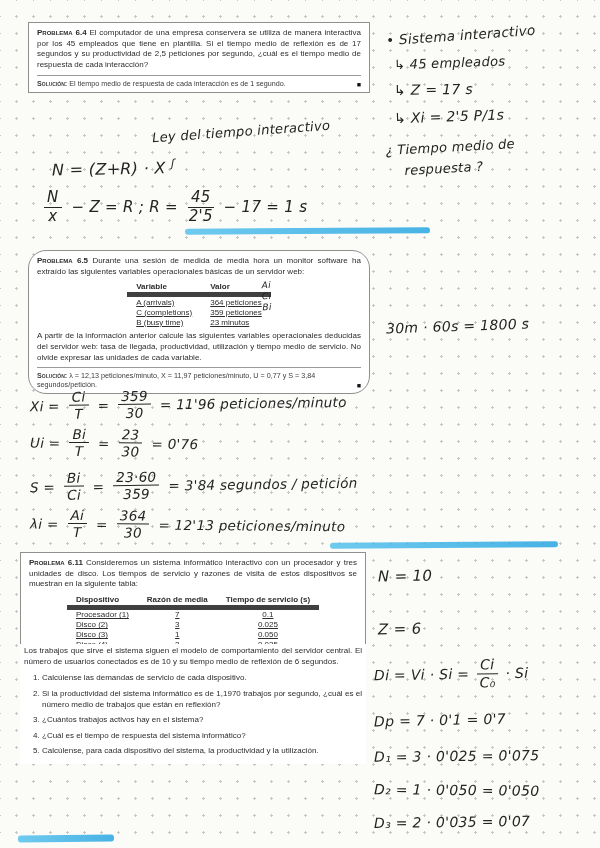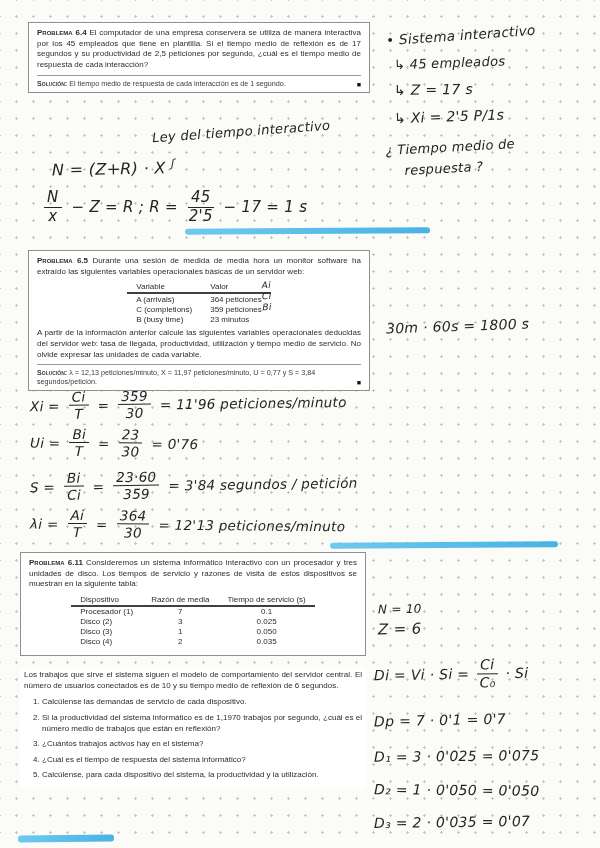--- a/index.html
+++ b/index.html
@@ -13,22 +13,22 @@
   }
   
   .pbox { position:absolute; background:#ffffff; border:1px solid #8f8f8f; padding:5px 8px 4px; }
   .pblock { position:absolute; background:#ffffff; }
   .ptext { font-size:8px; line-height:1.33; color:#2c2c2c; text-align:justify; }
   .plabel { font-variant:small-caps; font-weight:bold; }
   .solrow { display:flex; align-items:flex-end; gap:7px; border-top:1px solid #9a9a9a; margin-top:4px; padding-top:3px; font-size:7.2px; color:#3a3a3a; }
   .solrow .soltxt { flex:1; }
   .qed { font-size:7px; color:#111; }
   .ptable { border-collapse:collapse; margin:4px auto; font-size:8px; color:#2c2c2c; }
-  .ptable th { font-weight:normal; border-bottom:2px solid #404040; padding:1px 9px; text-align:left; }
-  .ptable td { padding:0.5px 9px; }
+  .ptable th { font-weight:bold; border-bottom:5px solid #404040; padding:1px 9px; text-align:left; }
+  .ptable td { padding:0.5px 9px;text-decoration:underline; }
   .t3 th, .t3 td { text-align:center; }
   .t3 th:first-child, .t3 td:first-child { text-align:left; }
   ol.qlist { margin-top:6px; padding-left:18px; font-size:8px; line-height:1.33; color:#2c2c2c; }
   ol.qlist li { margin-bottom:5px; text-align:justify; }
   
   .hw { font-family:"DejaVu Sans", sans-serif; font-style:italic; color:#242424; letter-spacing:.3px; white-space:nowrap; }
   .frac { display:inline-flex; flex-direction:column; align-items:center; vertical-align:middle; line-height:1.05; margin:0 2px; font-style:italic; }
   .frac .num { padding:0 3px 1px; border-bottom:1.6px solid #242424; }
   .frac .den { padding-top:1px; }
   .calc-line { display:flex; align-items:center; gap:7px; margin-bottom:9px; }
@@ -83,21 +83,21 @@
     <span>− Z = R ;  R =</span>
     <span class="frac">
       <span class="num">45</span>
       <span class="den">2'5</span>
     </span>
     <span>− 17 = 1 s</span>
   </div>
 
   <div class="marker" style="left:185px; top:228px; width:245px; transform:rotate(-0.3deg);"></div>
 
-  <section class="pbox" style="left:28px; top:250px; width:342px;">
+  <section class="pbox" style="left:28px; top:250px; width:342px;border-radius:18px;">
     <p class="ptext">
       <span class="plabel">Problema 6.5</span>
       <span>Durante una sesión de medida de media hora un monitor software ha extraído las siguientes variables operacionales básicas de un servidor web:</span>
     </p>
     <table class="ptable">
       <thead>
         <tr>
           <th>Variable</th>
           <th>Valor</th>
         </tr>
@@ -227,32 +227,32 @@
         </tr>
         <tr>
           <td>Disco (4)</td>
           <td>2</td>
           <td>0.035</td>
         </tr>
       </tbody>
     </table>
   </section>
 
-  <div class="pblock" style="left:20px; top:668px; width:346px; padding:2px 4px;">
+  <div class="pblock" style="left:20px; top:644px; width:346px; padding:2px 4px;">
     <p class="ptext">Los trabajos que sirve el sistema siguen el modelo de comportamiento del servidor central. El número de usuarios conectados es de 10 y su tiempo medio de reflexión de 6 segundos.</p>
     <ol class="qlist">
       <li>Calcúlense las demandas de servicio de cada dispositivo.</li>
       <li>Si la productividad del sistema informático es de 1,1970 trabajos por segundo, ¿cuál es el número medio de trabajos que están en reflexión?</li>
       <li>¿Cuántos trabajos activos hay en el sistema?</li>
       <li>¿Cuál es el tiempo de respuesta del sistema informático?</li>
       <li>Calcúlense, para cada dispositivo del sistema, la productividad y la utilización.</li>
     </ol>
   </div>
 
-  <div class="hw" style="position:absolute; left:378px; top:602px; font-size:12px; transform:rotate(-1deg);">N = 10</div>
+  <div class="hw" style="position:absolute; left:378px; top:567px; font-size:15px; transform:rotate(-1deg);">N = 10</div>
   <div class="hw" style="position:absolute; left:378px; top:620px; font-size:15px; transform:rotate(-1deg);">Z = 6</div>
 
   <div class="hw" style="position:absolute; left:374px; top:658px; font-size:14px; display:flex; align-items:center; gap:6px; transform:rotate(-1deg);">
     <span>Di = Vi · Si =</span>
     <span class="frac">
       <span class="num">Ci</span>
       <span class="den">C₀</span>
     </span>
     <span>· Si</span>
   </div>

